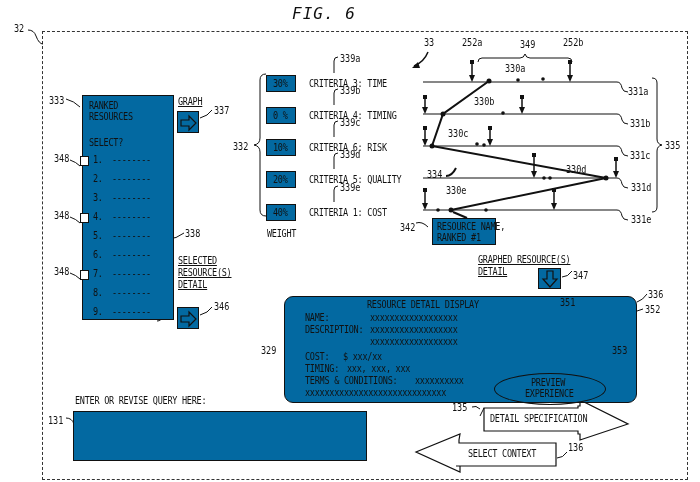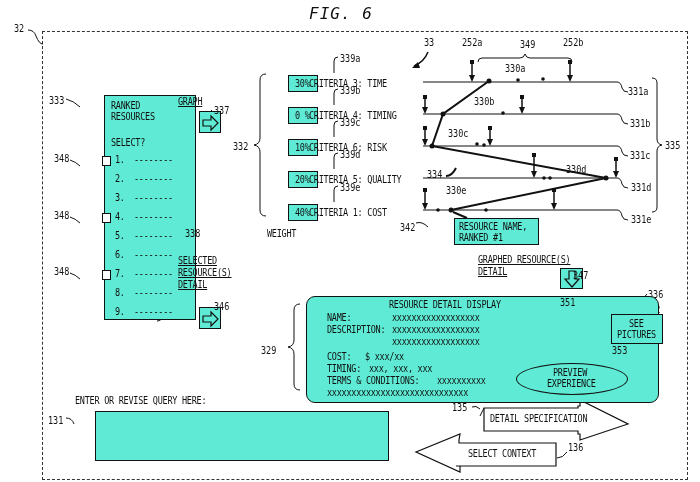--- a/index.html
+++ b/index.html
@@ -3,28 +3,28 @@
 <meta charset="utf-8">
 <style>
   html, body { margin:0; padding:0; background:#ffffff; }
   body { width:700px; height:482px; position:relative; overflow:hidden;
          font-family:"DejaVu Sans Mono","Liberation Mono",monospace; color:#111; }
   .abs { position:absolute; }
   .t { font-size:10px; letter-spacing:-0.3px; white-space:nowrap; line-height:1; transform:scaleX(0.85); transform-origin:left top; }
   .ref { font-size:10px; white-space:nowrap; line-height:1; transform:scaleX(0.85); transform-origin:left top; }
   .title { font-size:16px; font-style:italic; letter-spacing:1px; }
   .ul { text-decoration:underline; }
-  .box { border:1.3px solid #111; box-sizing:border-box; background:#5eead4;margin-left:22px; }
+  .box { border:1.3px solid #111; box-sizing:border-box; background:#0369a1; }
   .dashed { border:1px dashed #333; }
   svg { position:absolute; left:0; top:0; }
 </style>
 </head>
 <body>
 
-<div class="abs title" style="left:309px;top:4px;">FIG. 6</div>
+<div class="abs title" style="left:292px;top:4px;">FIG. 6</div>
 
 <div class="abs dashed" style="left:42px;top:31px;width:644px;height:447px;"></div>
 <div class="abs ref" style="left:14px;top:24px;">32</div>
 <div class="abs ref" style="left:424px;top:38px;">33</div>
 
 <svg width="700" height="482">
 
   <path d="M28,30 q6,0 8,6 q3,8 7,8" fill="none" stroke="#111" stroke-width="1"></path>
 
   <path d="M428,52 q-4,10 -14,14" fill="none" stroke="#111" stroke-width="1.5"></path>
@@ -252,21 +252,21 @@
     <div class="abs ref" style="left: 474px; top: 97px;">330b</div>
     <div class="abs ref" style="left: 630px; top: 151px;">331c</div>
     <div class="abs ref" style="left: 448px; top: 129px;">330c</div>
     <div class="abs ref" style="left: 631px; top: 183px;">331d</div>
     <div class="abs ref" style="left: 566px; top: 165px;">330d</div>
     <div class="abs ref" style="left: 631px; top: 215px;">331e</div>
     <div class="abs ref" style="left: 446px; top: 186px;">330e</div>
   </div>
 
 <div class="abs ref" style="left:400px;top:223px;">342</div>
-<div class="abs box" style="left:432px;top:218px;width:85px;height:27px;padding-left:24px;">
+<div class="abs box" style="left:432px;top:218px;width:64px;height:27px;padding-left:24px;">
   <div class="abs t" style="left:4px;top:3px;">RESOURCE NAME,</div>
   <div class="abs t" style="left:4px;top:14px;">RANKED #1</div>
 </div>
 
 <div class="abs t ul" style="left:478px;top:255px;">GRAPHED RESOURCE(S)</div>
 <div class="abs t ul" style="left:478px;top:267px;">DETAIL</div>
 <div class="abs box" style="left:538px;top:268px;width:23px;height:21px;">
   <svg width="23" height="21">
       <path d="M8,2 v8 h-4 l7,8 l7,-8 h-4 v-8 z" fill="none" stroke="#111" stroke-width="1.2"></path>
     </svg>
@@ -285,26 +285,22 @@
   <div class="abs t" style="left:85px;top:40px;">xxxxxxxxxxxxxxxxxx</div>
   <div class="abs t" style="left:20px;top:55px;">COST:</div>
   <div class="abs t" style="left:58px;top:55px;">$ xxx/xx</div>
   <div class="abs t" style="left:20px;top:67px;">TIMING:</div>
   <div class="abs t" style="left:62px;top:67px;">xxx, xxx, xxx</div>
   <div class="abs t" style="left:20px;top:79px;">TERMS &amp; CONDITIONS:</div>
   <div class="abs t" style="left:130px;top:79px;">xxxxxxxxxx</div>
   <div class="abs t" style="left:20px;top:91px;">xxxxxxxxxxxxxxxxxxxxxxxxxxxxx</div>
 
 
-  <div class="abs box" style="left:282px;top:17px;width:52px;height:30px;">
-    <div class="abs t" style="left:17px;top:4px;">SEE</div>
-    <div class="abs t" style="left:5px;top:15px;">PICTURES</div>
-  </div>
-
-  <div class="abs" style="left:209px;top:66px;width:110px;height:30px;border:1.2px solid #111;border-radius:50%;text-decoration:underline;">
+
+  <div class="abs" style="left:209px;top:76px;width:110px;height:30px;border:1.2px solid #111;border-radius:50%;text-decoration:underline;">
     <div class="abs t" style="left:36px;top:4px;">PREVIEW</div>
     <div class="abs t" style="left:30px;top:15px;">EXPERIENCE</div>
   </div>
 </div>
 <div class="abs ref" style="left:560px;top:298px;">351</div>
 <div class="abs ref" style="left:612px;top:346px;">353</div>
 
 <div class="abs t" style="left:75px;top:396px;">ENTER OR REVISE QUERY HERE:</div>
 <div class="abs ref" style="left:48px;top:416px;">131</div>
 <textarea class="abs box" style="left: 73px; top: 411px; width: 294px; height: 50px; resize: none; font-family: inherit;"></textarea>

